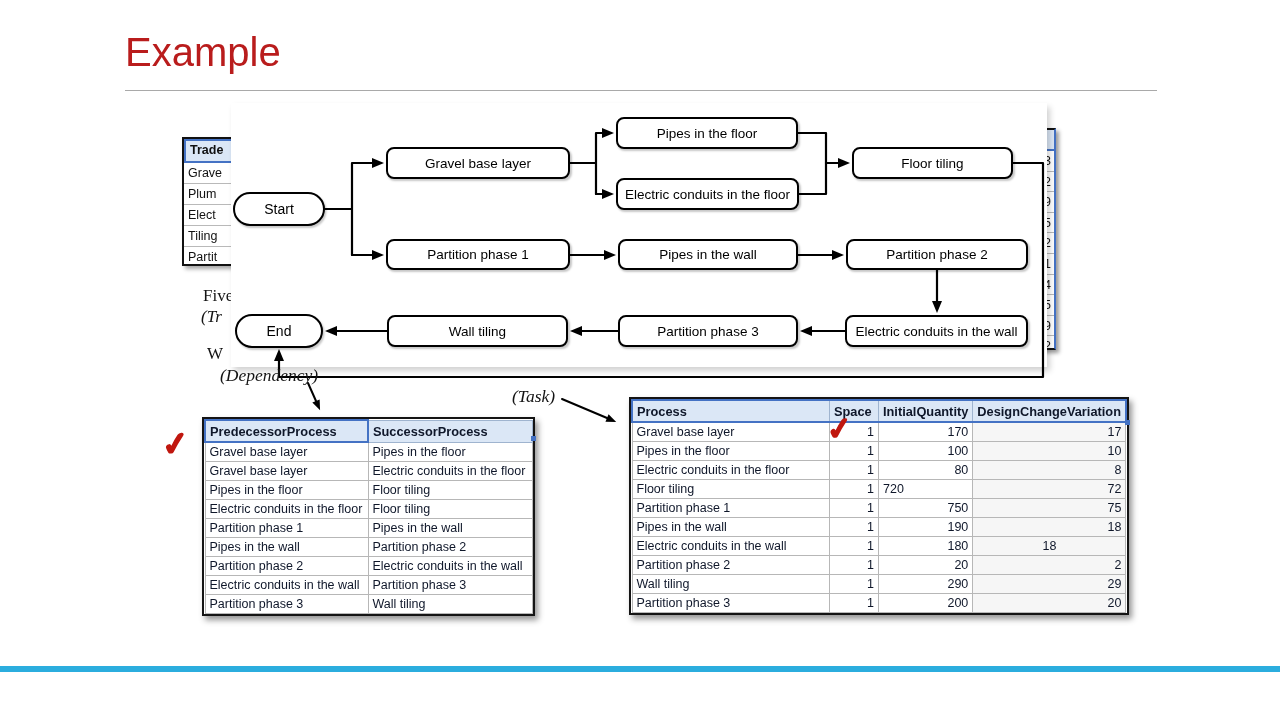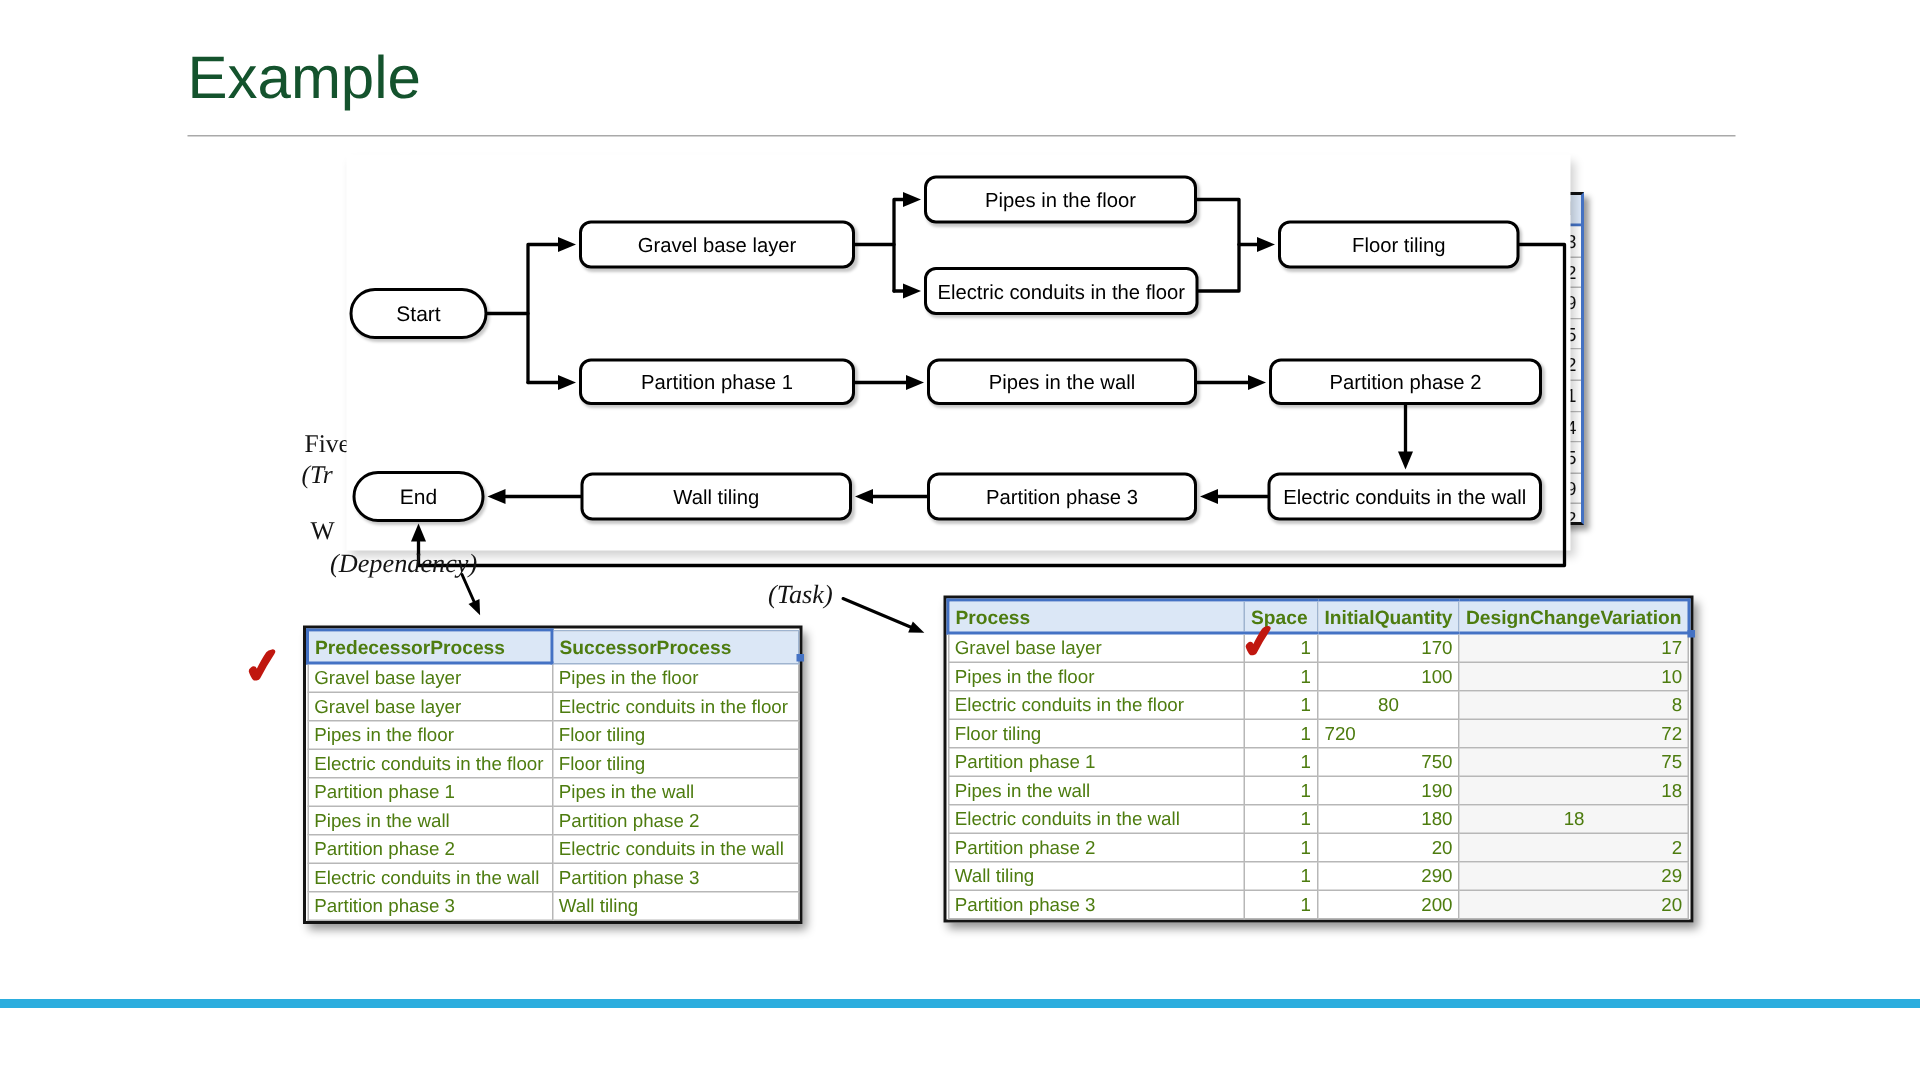--- a/index.html
+++ b/index.html
@@ -1,20 +1,20 @@
 <!DOCTYPE html>
 <html><head>
 <meta charset="utf-8">
 <style>
   html,body{margin:0;padding:0;background:#fff;}
   .slide{position:relative;width:1280px;height:720px;background:#ffffff;overflow:hidden;
          font-family:"Liberation Sans",sans-serif;}
 
   
-  .title{position:absolute;left:125px;top:30px;font-size:40px;color:#14532d;letter-spacing:0px;}
+  .title{position:absolute;left:125px;top:30px;font-size:40px;color:#b91c1c;letter-spacing:0px;}
   .title-rule{position:absolute;left:125px;top:90px;width:1032px;height:1px;background:#a9a9a9;}
 
   
   .frag{position:absolute;z-index:1;color:#141414;font-family:"Liberation Serif",serif;font-size:17px;white-space:nowrap;}
   .frag.it{font-style:italic;}
 
   .sliver-trade{position:absolute;z-index:1;left:182px;top:137px;width:51px;height:125px;
       border:2px solid #111;border-right:none;background:#fff;box-shadow:3px 3px 4px rgba(0,0,0,.35);
       font-size:12.5px;color:#111;overflow:hidden;}
   .sliver-trade .sl-head{height:17px;padding:2px 0 1px 4px;font-weight:bold;background:#dbe7f6;
@@ -41,21 +41,21 @@
   
   .anno{position:absolute;z-index:6;color:#141414;font-family:"Liberation Serif",serif;
       font-style:italic;font-size:17.5px;white-space:nowrap;}
   svg.anno-arrows{position:absolute;left:0;top:0;z-index:6;pointer-events:none;}
   .check{position:absolute;z-index:7;color:#c0170f;font-weight:bold;font-size:32px;
       -webkit-text-stroke:1.4px #c0170f;transform:rotate(-6deg);line-height:1;}
 
   
   .tbl-wrap{position:absolute;z-index:5;border:2px solid #141414;background:#fff;
       box-shadow:3px 4px 6px rgba(0,0,0,.42);}
-  .tbl-wrap table{border-collapse:collapse;font-size:12.5px;color:#4d7c0f;table-layout:fixed;padding-left:29px;}
+  .tbl-wrap table{border-collapse:collapse;font-size:12.5px;color:#0f172a;table-layout:fixed;padding-left:29px;}
   .tbl-wrap th{background:#dbe7f6;font-weight:bold;text-align:left;padding:3px 4px 2px 4px;
       border:1px solid #9fb4cf;font-size:12.8px;white-space:nowrap;overflow:hidden;}
   .tbl-wrap td{padding:2px 4px 2px 4px;border:1px solid #b7b7b7;height:14px;white-space:nowrap;overflow:hidden;}
   #dep-table th.sel{border:2px solid #4472c4;}
   #task-table thead tr th{border-top:2px solid #4472c4;border-bottom:2px solid #4472c4;}
   #task-table thead tr th:first-child{border-left:2px solid #4472c4;}
   #task-table thead tr th:last-child{border-right:2px solid #4472c4;}
   #task-table td:last-child{background:#f6f6f6;}
 
   
@@ -69,20 +69,30 @@
 
 <div class="slide">
 
   <div class="title">Example</div>
   <div class="title-rule"></div>
 
   <div class="frag" style="left:203px;top:286px;">Five</div>
   <div class="frag it" style="left:201px;top:307px;">(Tr</div>
   <div class="frag" style="left:207px;top:344px;">W</div>
 
+  <div class="sliver-trade">
+    <div class="sl-head">Trade</div>
+    <div>
+        <div class="sl-row">Grave</div>
+        <div class="sl-row">Plum</div>
+        <div class="sl-row">Elect</div>
+        <div class="sl-row">Tiling</div>
+        <div class="sl-row">Partit</div>
+      </div>
+  </div>
 
   <div class="sliver-nums">
     <div class="sl-head">d</div>
     <div>
         <div class="sl-num">3</div>
         <div class="sl-num">2</div>
         <div class="sl-num">9</div>
         <div class="sl-num">5</div>
         <div class="sl-num">2</div>
         <div class="sl-num">1</div>
@@ -215,21 +225,21 @@
           </tr>
           <tr>
             <td>Pipes in the floor</td>
             <td style="text-align: right;">1</td>
             <td style="text-align: right;">100</td>
             <td style="text-align: right;">10</td>
           </tr>
           <tr>
             <td>Electric conduits in the floor</td>
             <td style="text-align: right;">1</td>
-            <td style="text-align: center;">80</td>
+            <td style="text-align: right;">80</td>
             <td style="text-align: right;">8</td>
           </tr>
           <tr>
             <td>Floor tiling</td>
             <td style="text-align: right;">1</td>
             <td style="text-align: left;">720</td>
             <td style="text-align: right;">72</td>
           </tr>
           <tr>
             <td>Partition phase 1</td>

